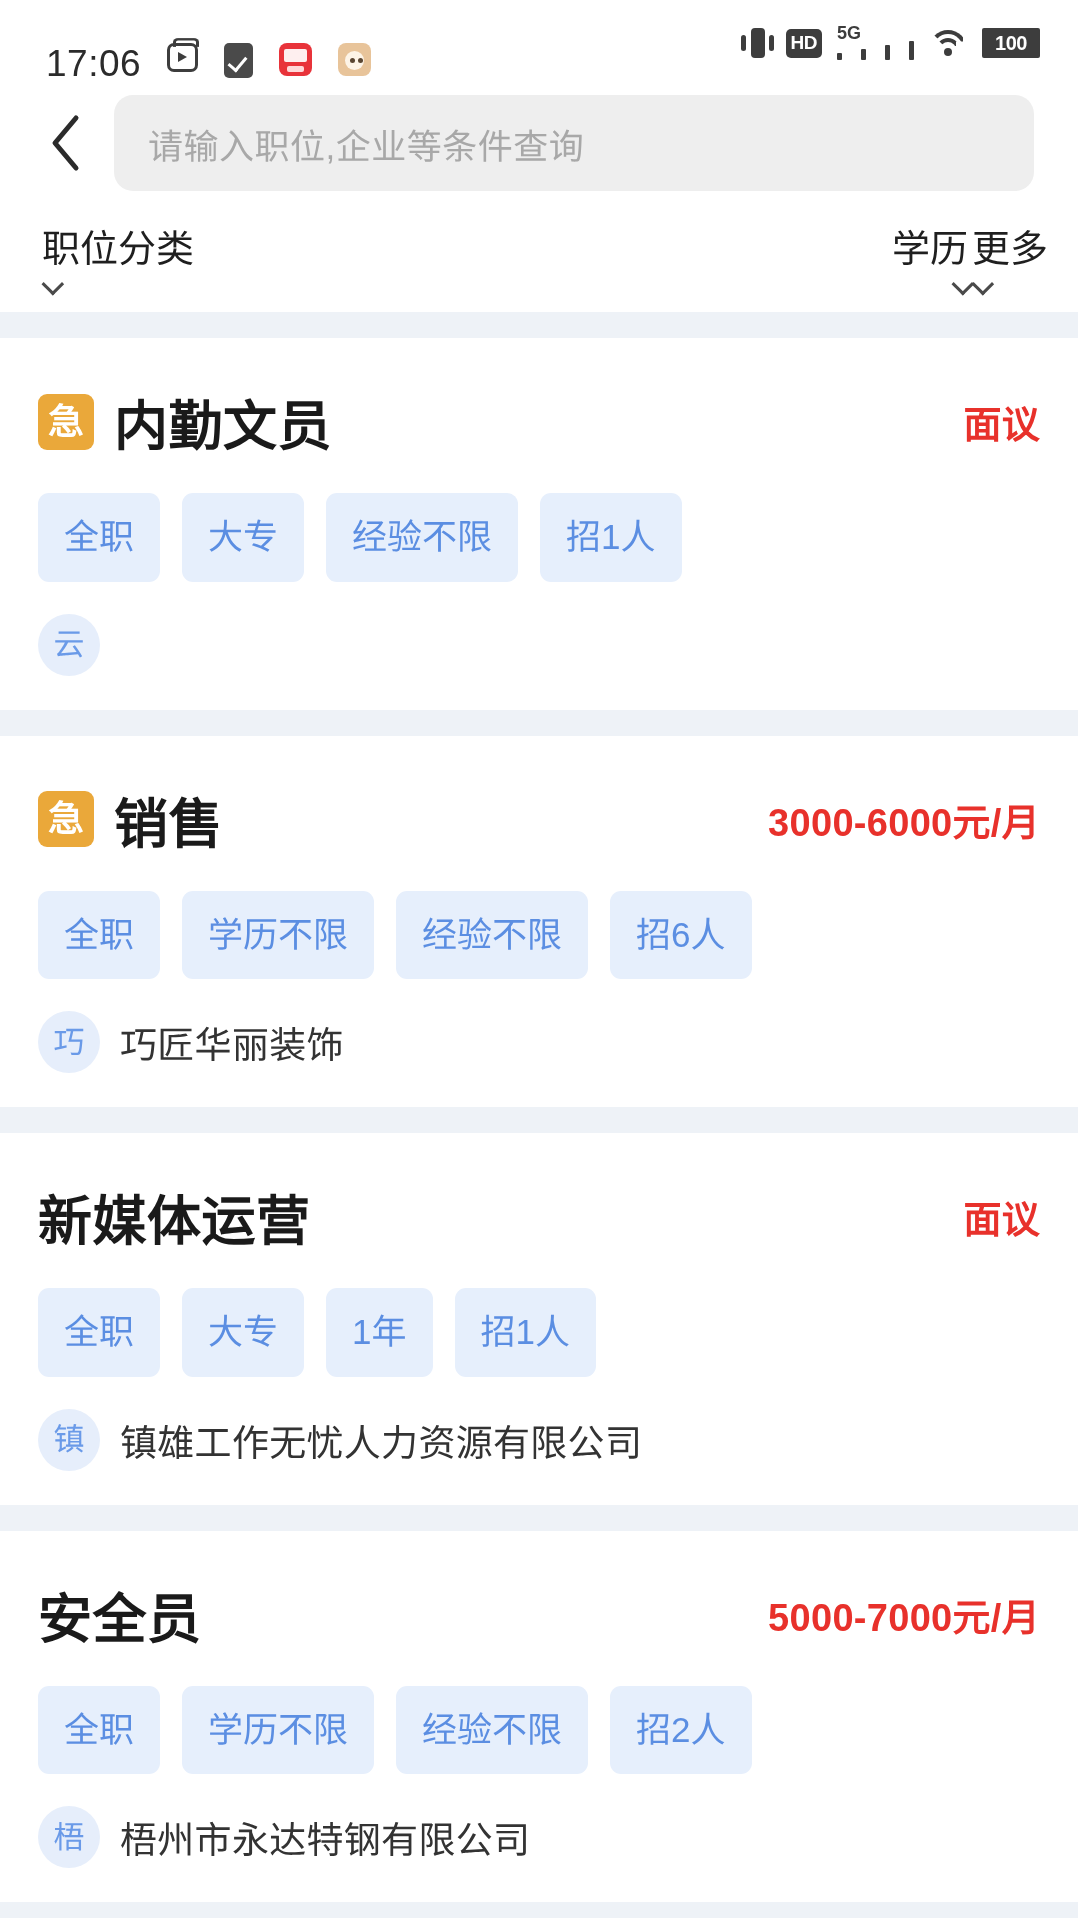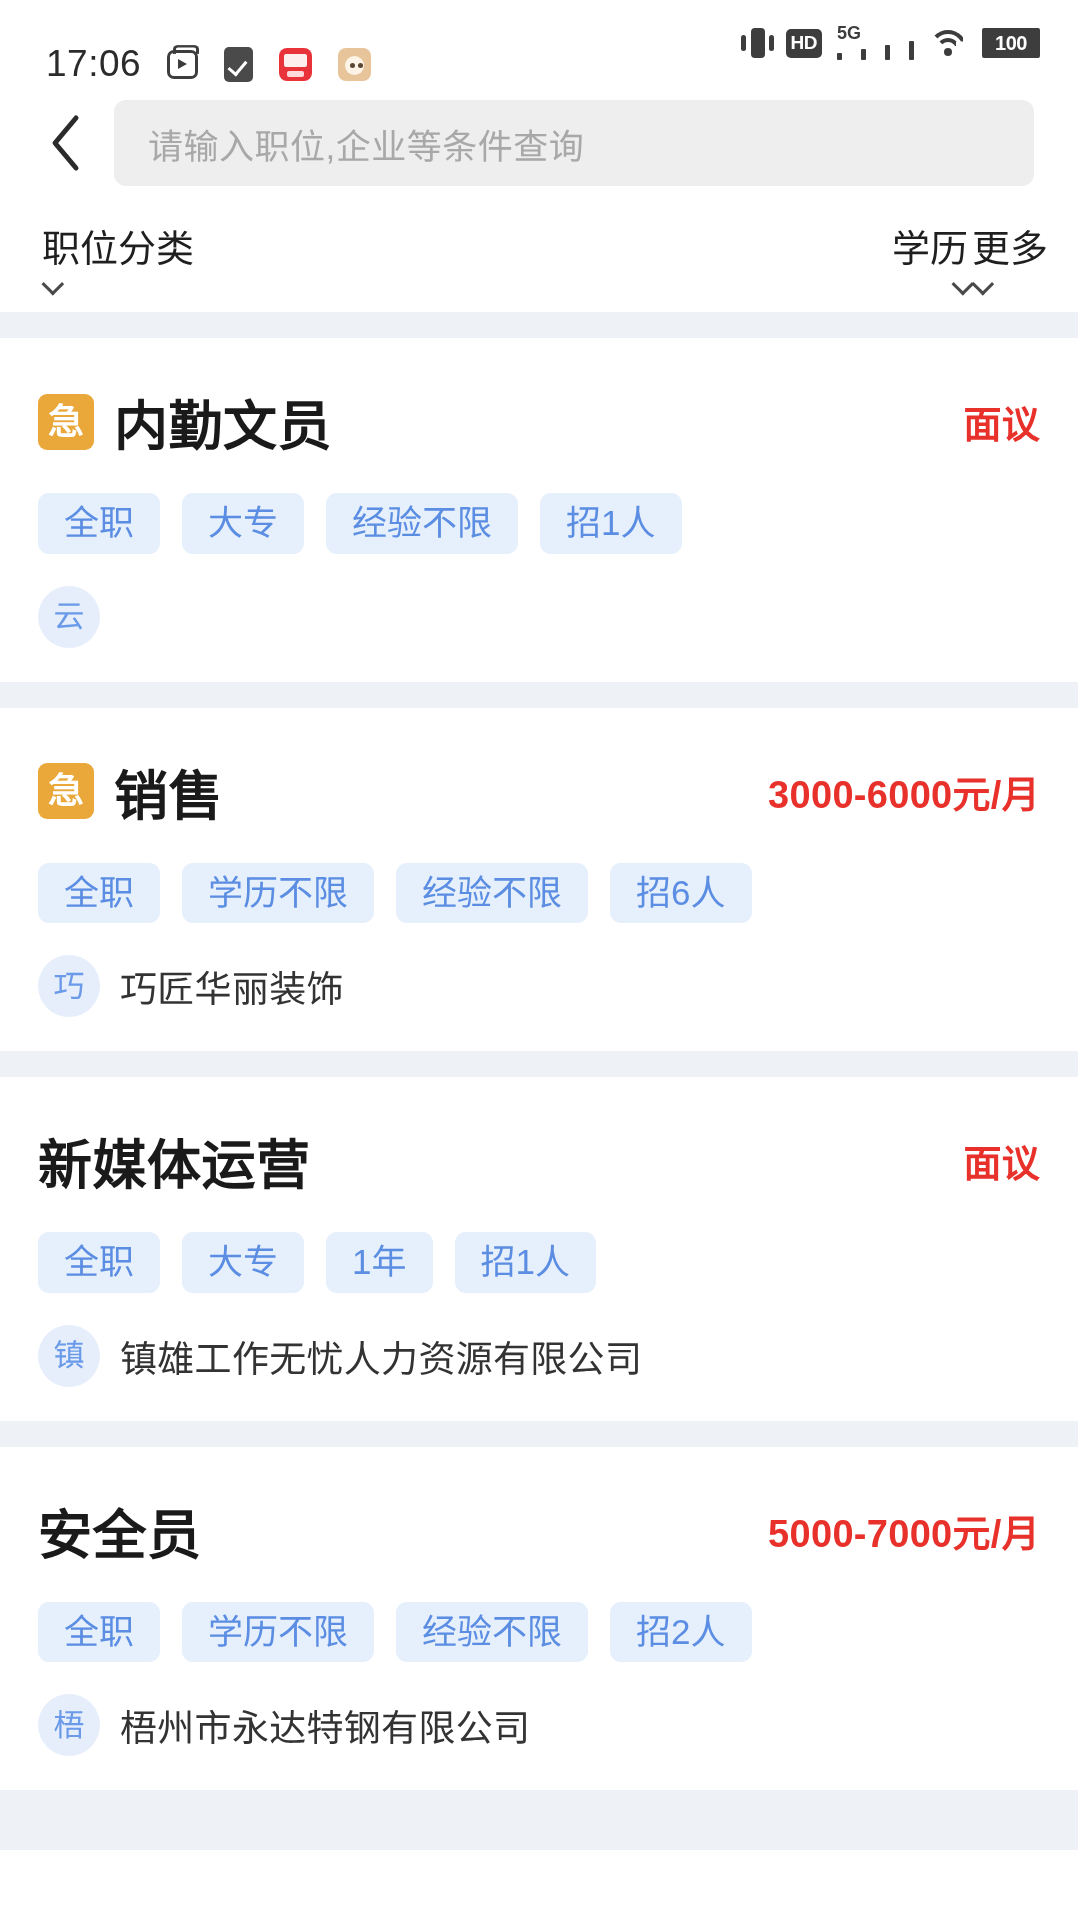--- a/index.html
+++ b/index.html
@@ -24,21 +24,21 @@
   .status-bar {
     height: 86px;
     display: flex;
     align-items: center;
     justify-content: space-between;
     padding: 0 38px 0 46px;
     background: #ffffff;
   }
   .status-left {
     display: flex;
-    align-items: center;
+    align-items: flex-start;
     gap: 26px;
     margin-top: 42px;
   }
   .status-time {
     font-size: 37px;
     letter-spacing: 0.5px;
     color: #2b2b2b;
     font-weight: 400;
     font-family: "Liberation Sans", sans-serif;
   }
@@ -249,24 +249,24 @@
     height: 72px;
     flex: 0 0 62px;
     display: flex;
     align-items: center;
     justify-content: center;
     cursor: pointer;
   }
   .back-btn svg { display: block; }
   .search-box {
     flex: 1;
-    height: 86px;
+    height: 96px;
     margin-left: 18px;
     background: #eeeeee;
-    border-radius: 12px;
+    border-radius: 19px;
     display: flex;
     align-items: center;
     padding: 0 34px;
   }
   .search-box .ph {
     font-size: 35px;
     color: #a8a8a8;
     letter-spacing: 0.5px;
     white-space: nowrap;
   }
@@ -367,21 +367,21 @@
     display: flex;
     gap: 22px;
     margin-top: 32px;
     flex-wrap: nowrap;
   }
   .tag {
     background: #e6effc;
     color: #5b8ee2;
     font-size: 35px;
     border-radius: 11px;
-    padding: 11px 26px;
+    padding: 25px 26px;
     white-space: nowrap;
     line-height: 1.1;
   }
 
   .company-row {
     display: flex;
     align-items: center;
     gap: 20px;
     margin-top: 32px;
   }

